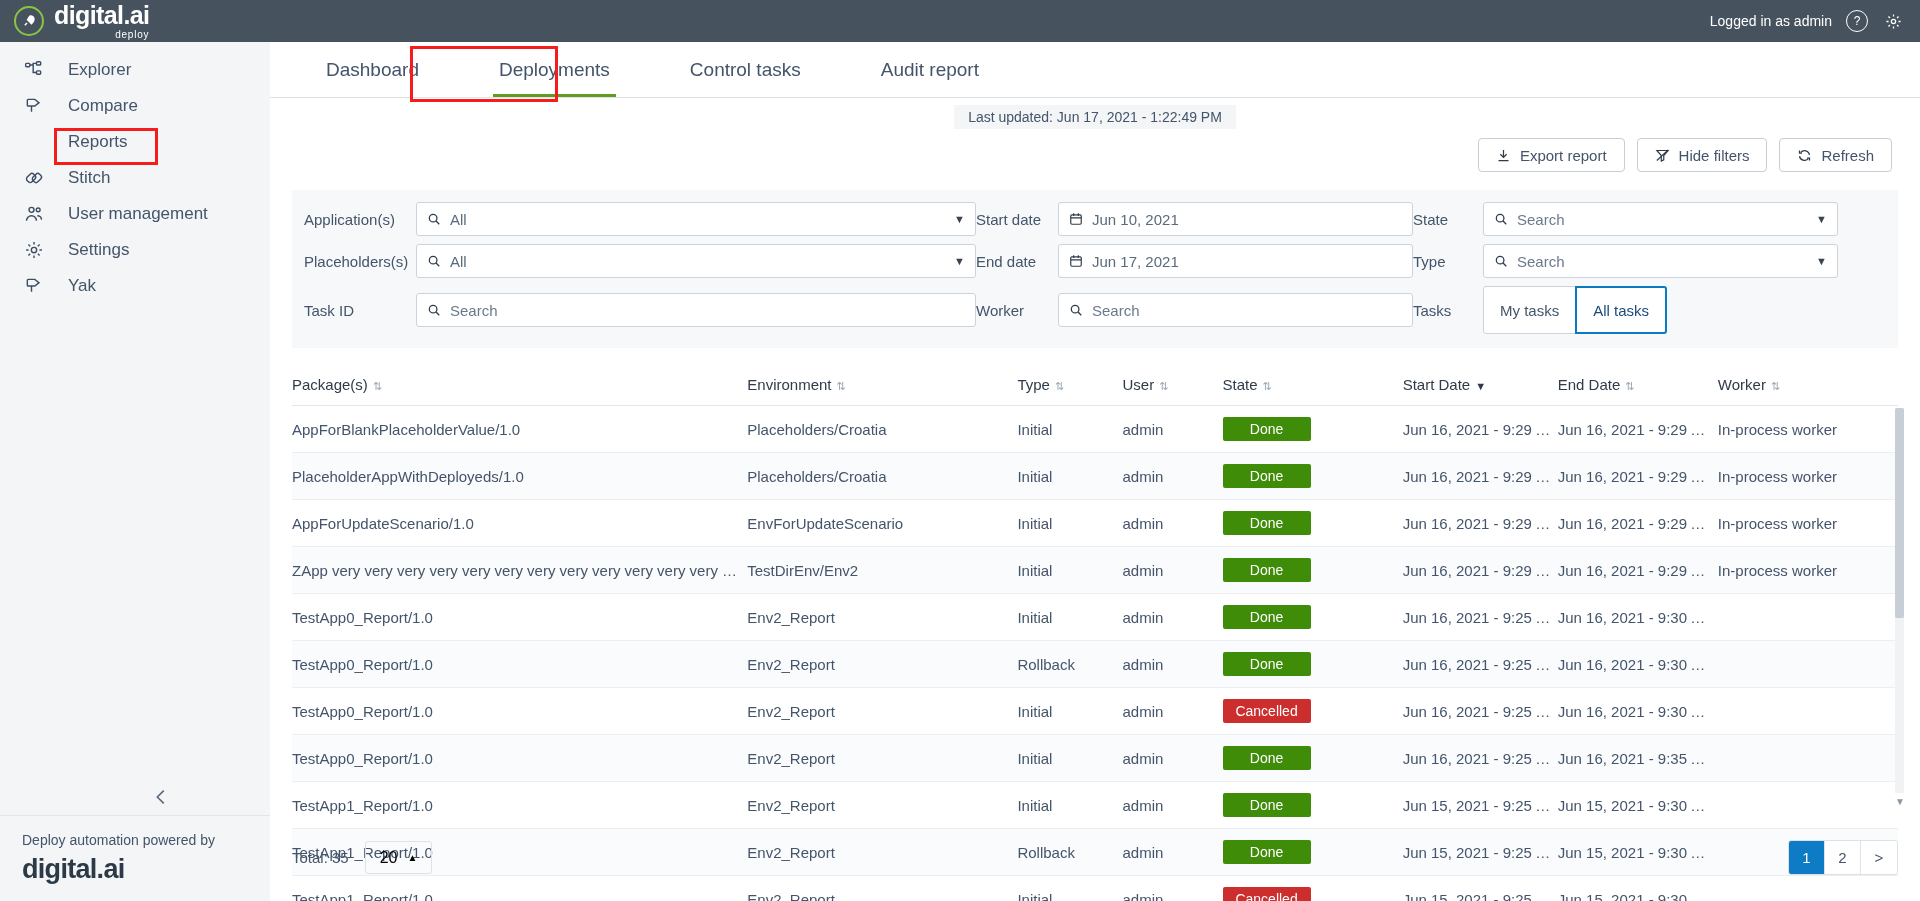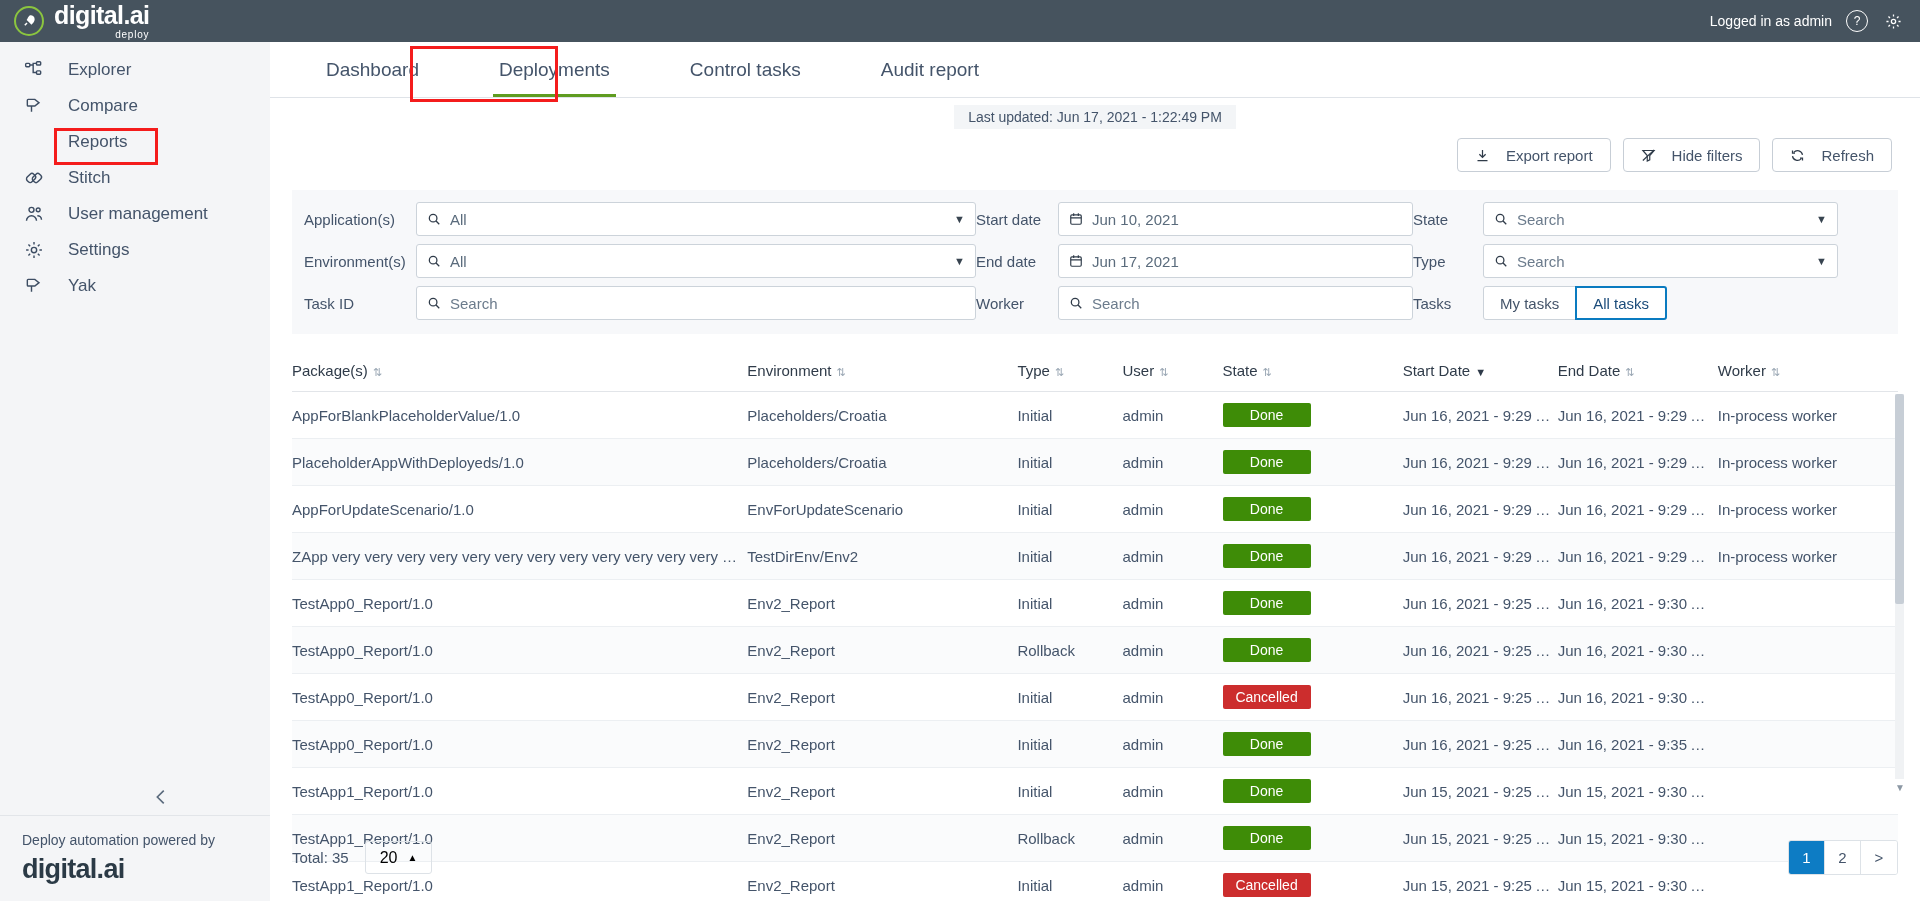--- a/index.html
+++ b/index.html
@@ -88,41 +88,41 @@
     border: 3.5px solid #f41c1c; pointer-events: none;
   }
 
   .lastupdated-row { height: 38px; display: flex; align-items: center; justify-content: center; }
   .lastupdated {
     background: #f3f5f7; color: #44546a; font-size: 14px; padding: 4px 14px;
   }
   .btnrow { display: flex; justify-content: flex-end; gap: 12px; padding: 0 28px; margin-top: 2px; }
   .btn {
     border: 1px solid #c7ced6; background: #ffffff; border-radius: 4px;
-    height: 34px; padding: 0 17px; display: flex; align-items: center; gap: 16px;
+    height: 34px; padding: 0 17px; display: flex; align-items: center; gap: 9px;
     font-size: 15px; color: #44546a; font-family: "Liberation Sans", sans-serif; cursor: pointer;
   }
   .btn svg { display: block; }
 
   
   .filters {
     margin: 18px 22px 0 22px; background: #f7f8fa; padding: 12px 12px 14px 12px;
     display: grid; grid-template-columns: 112px 560px 82px 355px 70px 355px;
     row-gap: 8px; align-items: center;
   }
   .flabel { font-size: 15px; color: #44546a; }
   .field {
     height: 34px; background: #ffffff; border: 1px solid #ccd3da; border-radius: 3px;
     display: flex; align-items: center; padding: 0 10px; gap: 9px; font-size: 15px; color: #5a6b7c;
   }
   .field .ph { color: #6b7b8c; }
   .field .caret { margin-left: auto; color: #384450; font-size: 11px; }
   .seg { display: flex; }
   .segbtn {
-    height: 34px; padding: 0 16px; border: 1px solid #ccd3da; background: #ffffff;
+    height: 48px; padding: 0 16px; border: 1px solid #ccd3da; background: #ffffff;
     font-size: 15px; color: #44546a; display: flex; align-items: center; cursor: pointer;
     font-family: "Liberation Sans", sans-serif;
   }
   .segbtn.sel { border: 2px solid #0a7bc0; color: #1a4b7a; position: relative; z-index: 2; }
   .segbtn:first-child { border-radius: 3px 0 0 3px; }
   .segbtn:last-child { border-radius: 0 3px 3px 0; margin-left: -1px; }
 
   
   .tablewrap { margin: 16px 22px 0 22px; position: relative; }
   table { width: 100%; border-collapse: collapse; table-layout: fixed; }
@@ -350,21 +350,21 @@
     <div class="flabel">State</div>
     <div class="field">
       <svg width="14" height="14" viewBox="0 0 24 24" fill="none" stroke="#2f3b49" stroke-width="2.2">
           <circle cx="10.5" cy="10.5" r="6.5"></circle>
           <path d="M15.5 15.5L21 21"></path>
         </svg>
       <span class="ph">Search</span>
       <span class="caret">▼</span>
     </div>
 
-    <div class="flabel">Environment(s)</div>
+    <div class="flabel">Placeholders(s)</div>
     <div class="field">
       <svg width="14" height="14" viewBox="0 0 24 24" fill="none" stroke="#2f3b49" stroke-width="2.2">
           <circle cx="10.5" cy="10.5" r="6.5"></circle>
           <path d="M15.5 15.5L21 21"></path>
         </svg>
       <span>All</span>
       <span class="caret">▼</span>
     </div>
 
     <div class="flabel">End date</div>

